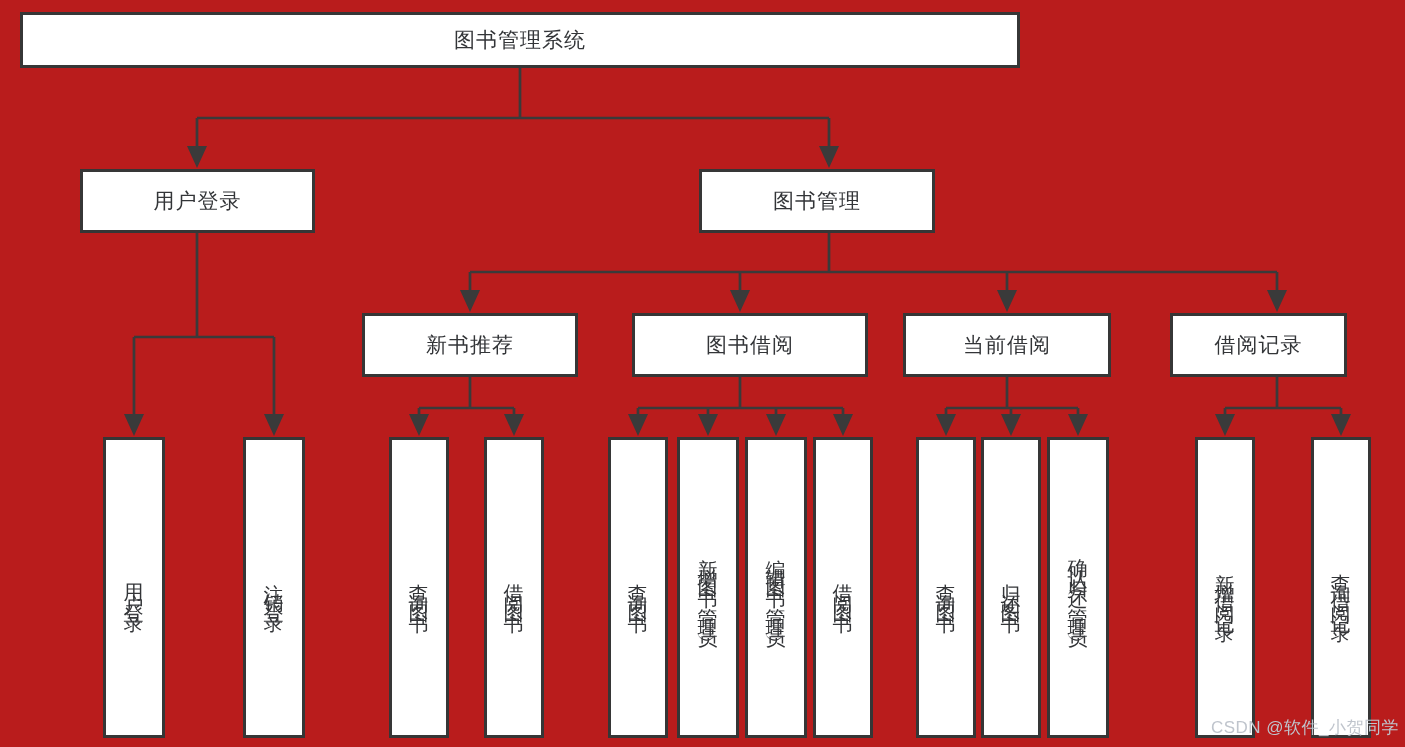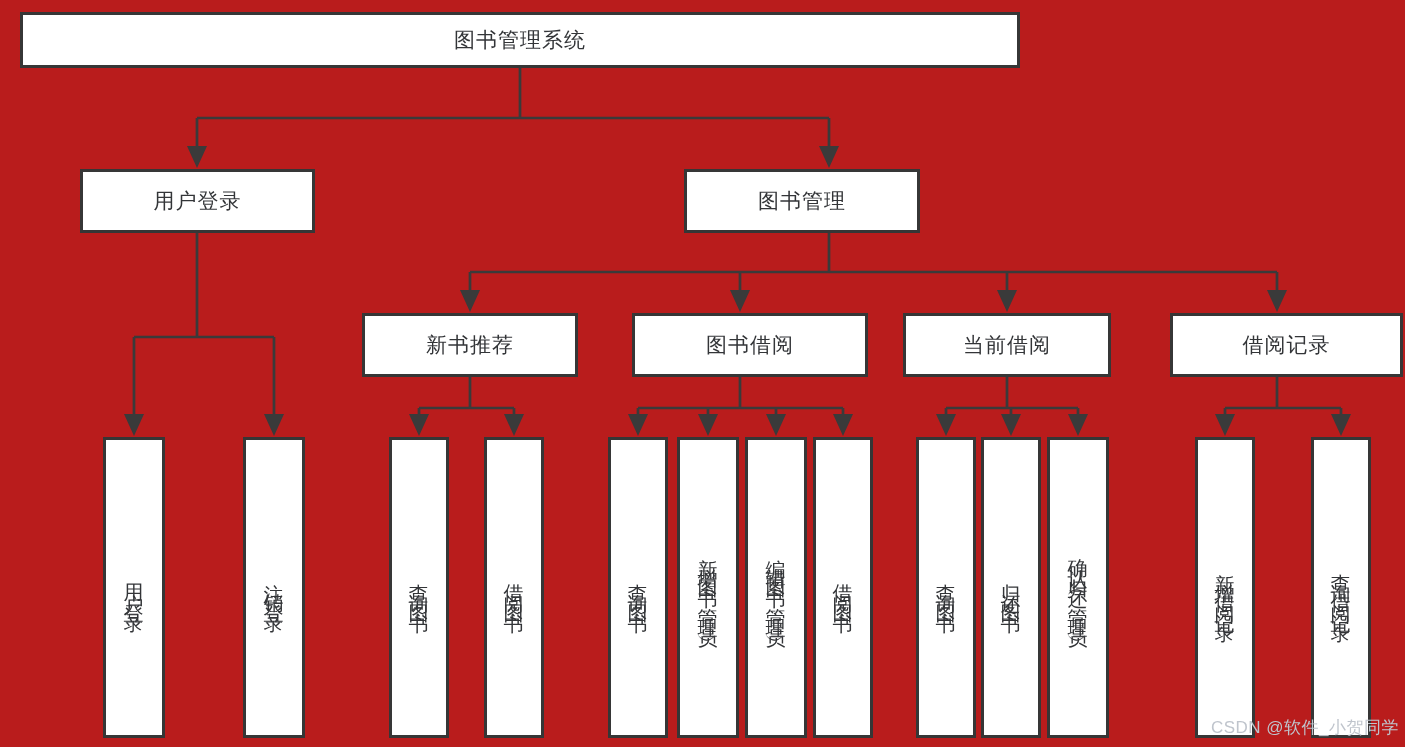--- a/index.html
+++ b/index.html
@@ -27,25 +27,25 @@
     color:#333538; z-index:2;
   }
   .h-box { font-size:21px; letter-spacing:1px; }
   .v-box {
     writing-mode:vertical-rl; text-orientation:mixed;
     font-size:20px; letter-spacing:10px; line-height:1;
   }
   
   #box-root            { left:20px;   top:12px;  width:1000px; height:56px; }
   #box-user-login      { left:80px;   top:169px; width:235px;  height:64px; }
-  #box-book-mgmt       { left:684px;  top:169px; width:236px;  height:64px; }
+  #box-book-mgmt       { left:699px;  top:169px; width:236px;  height:64px; }
   #box-new-recommend   { left:362px;  top:313px; width:216px;  height:64px; }
   #box-book-borrow     { left:632px;  top:313px; width:236px;  height:64px; }
   #box-current-borrow  { left:903px;  top:313px; width:208px;  height:64px; }
-  #box-borrow-record   { left:1170px; top:313px; width:233px;  height:64px; }
+  #box-borrow-record   { left:1170px; top:313px; width:177px;  height:64px; }
   
   .leaf { top:437px; height:301px; }
   #leaf-ul-login   { left:103px;  width:62px; }
   #leaf-ul-logout  { left:243px;  width:62px; }
   #leaf-nr-query   { left:389px;  width:60px; }
   #leaf-nr-borrow  { left:484px;  width:60px; }
   #leaf-bb-query   { left:608px;  width:60px; }
   #leaf-bb-add     { left:677px;  width:62px; }
   #leaf-bb-edit    { left:745px;  width:62px; }
   #leaf-bb-borrow  { left:813px;  width:60px; }

